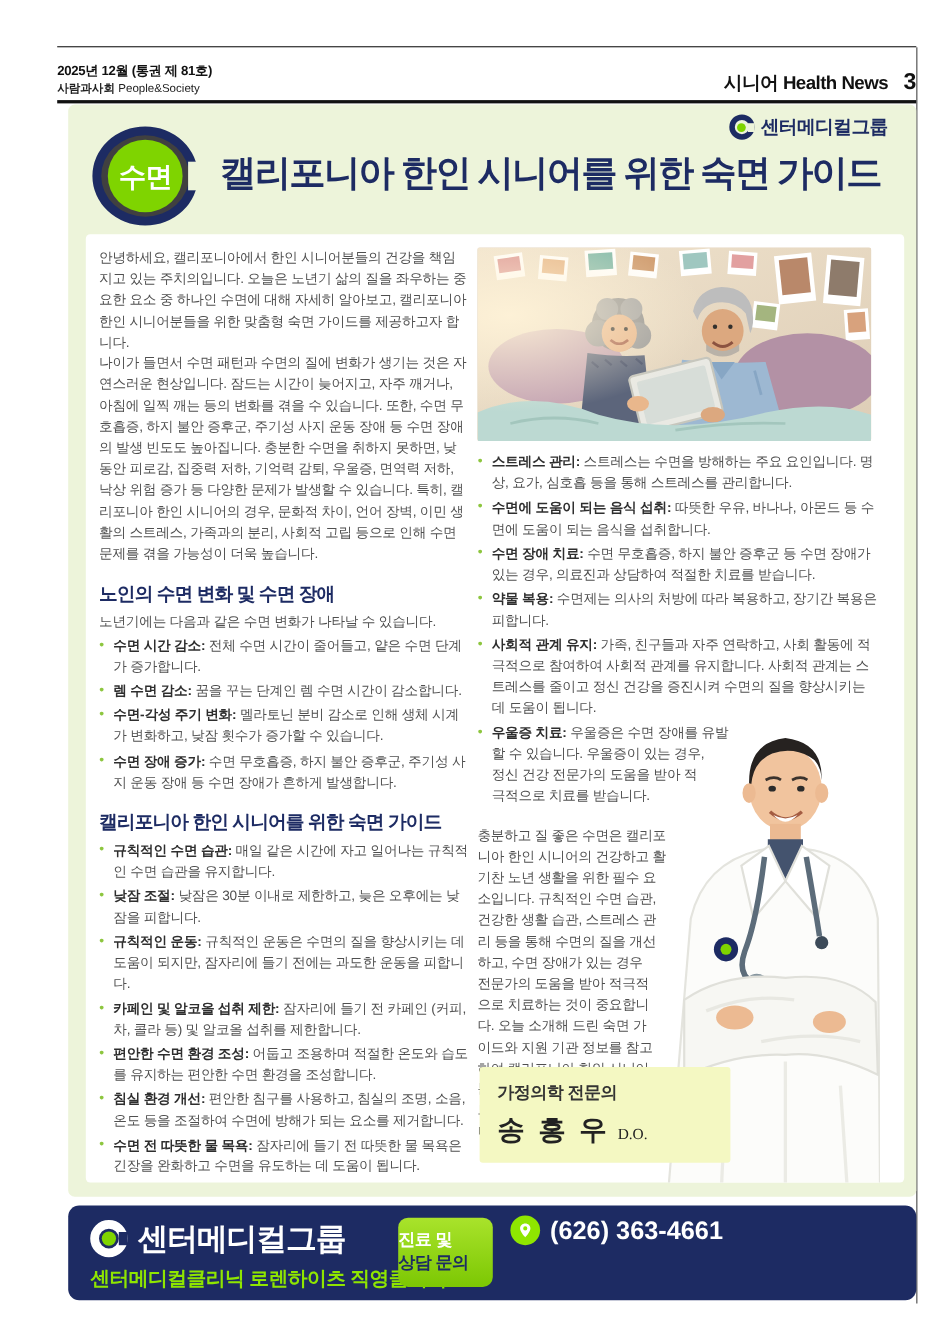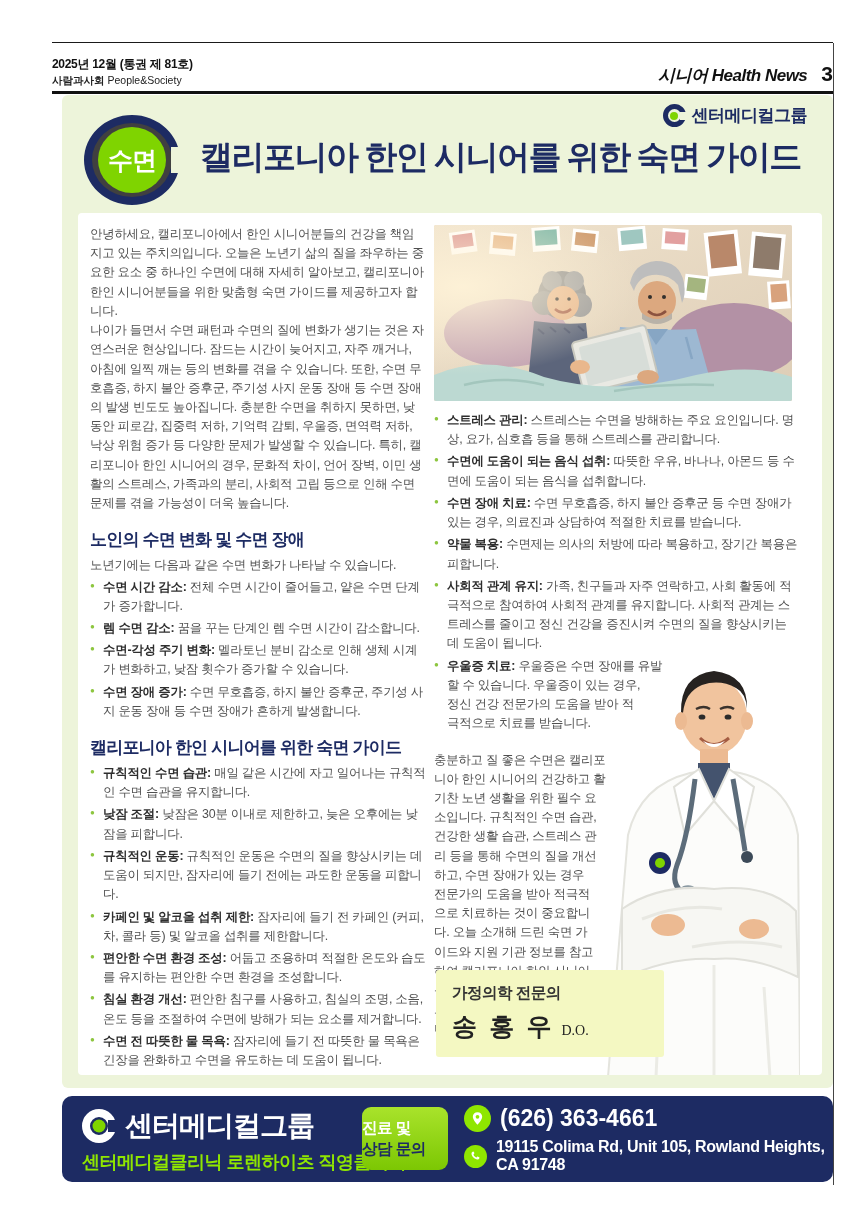--- a/index.html
+++ b/index.html
@@ -10,21 +10,21 @@
   .page{position:absolute;inset:0;}
 
   
   .page-header{position:absolute;left:52px;right:17px;top:42px;}
   .rule-thin{height:1px;background:#1a1a1a;}
   .ph-row{display:flex;justify-content:space-between;align-items:flex-end;padding:3px 0 3px 0;margin-top:10px;}
   .ph-left .issue{font-size:12px;font-weight:bold;color:#111;letter-spacing:-0.3px;}
   .ph-left .brand{font-size:10.5px;color:#222;margin-top:1px;}
   .ph-left .brand b{font-weight:bold;margin-right:3px;}
   .ph-right{display:flex;align-items:baseline;gap:14px;padding-bottom:1px;}
-  .ph-right .sect{font-size:17px;font-weight:bold;color:#111;letter-spacing:-0.5px;font-style:italic;}
+  .ph-right .sect{font-size:17px;font-weight:bold;color:#111;letter-spacing:-0.5px;}
   .ph-right .pnum{font-size:21px;font-weight:bold;color:#111;}
   .rule-thick{height:3px;background:#111;}
   .right-rule{position:absolute;left:833px;top:43px;width:1px;height:1142px;background:#444;}
 
   
   .panel{position:absolute;left:62px;top:95px;width:771px;height:993px;background:var(--panel,#edf4da);border-radius:6px;}
 
   .top-logo{position:absolute;top:9px;right:26px;display:flex;align-items:center;gap:6px;}
   .top-logo-text{font-size:17px;font-weight:bold;color:var(--navy,#1d2b63);letter-spacing:-0.5px;}
 
@@ -356,24 +356,16 @@
 
     <div class="f-contact">
       <div class="f-row">
         <span class="f-ic">
           <svg width="15" height="15" viewBox="0 0 24 24">
               <path d="M12 2 C7.6 2 4.5 5.2 4.5 9.3 C4.5 14.5 12 22 12 22 C12 22 19.5 14.5 19.5 9.3 C19.5 5.2 16.4 2 12 2 Z M12 12.2 A3 3 0 1 1 12 6.2 A3 3 0 0 1 12 12.2 Z" fill="#ffffff"></path>
             </svg>
         </span>
         <span class="f-phone">(626) 363-4661</span>
       </div>
-      <div class="f-row">
-        <span class="f-ic small">
-          <svg width="12" height="12" viewBox="0 0 24 24">
-              <path d="M6.6 3 C7.2 3 8.8 5.8 8.8 6.5 C8.8 7.4 7.4 8.1 7.1 8.9 C6.8 9.7 8 11.5 9.2 12.7 C10.4 13.9 12.2 15.1 13 14.8 C13.8 14.5 14.5 13.1 15.4 13.1 C16.1 13.1 18.9 14.7 18.9 15.3 C18.9 17.2 16.8 19 15.1 19 C12 19 8.8 17 6.9 15.1 C5 13.2 3 10 3 6.9 C3 5.2 4.8 3 6.6 3 Z" fill="#ffffff"></path>
-            </svg>
-        </span>
-        <span class="f-addr">19115 Colima Rd, Unit 105, Rowland Heights, CA 91748</span>
-      </div>
     </div>
   </div>
 
 </div>
 
 </body></html>

